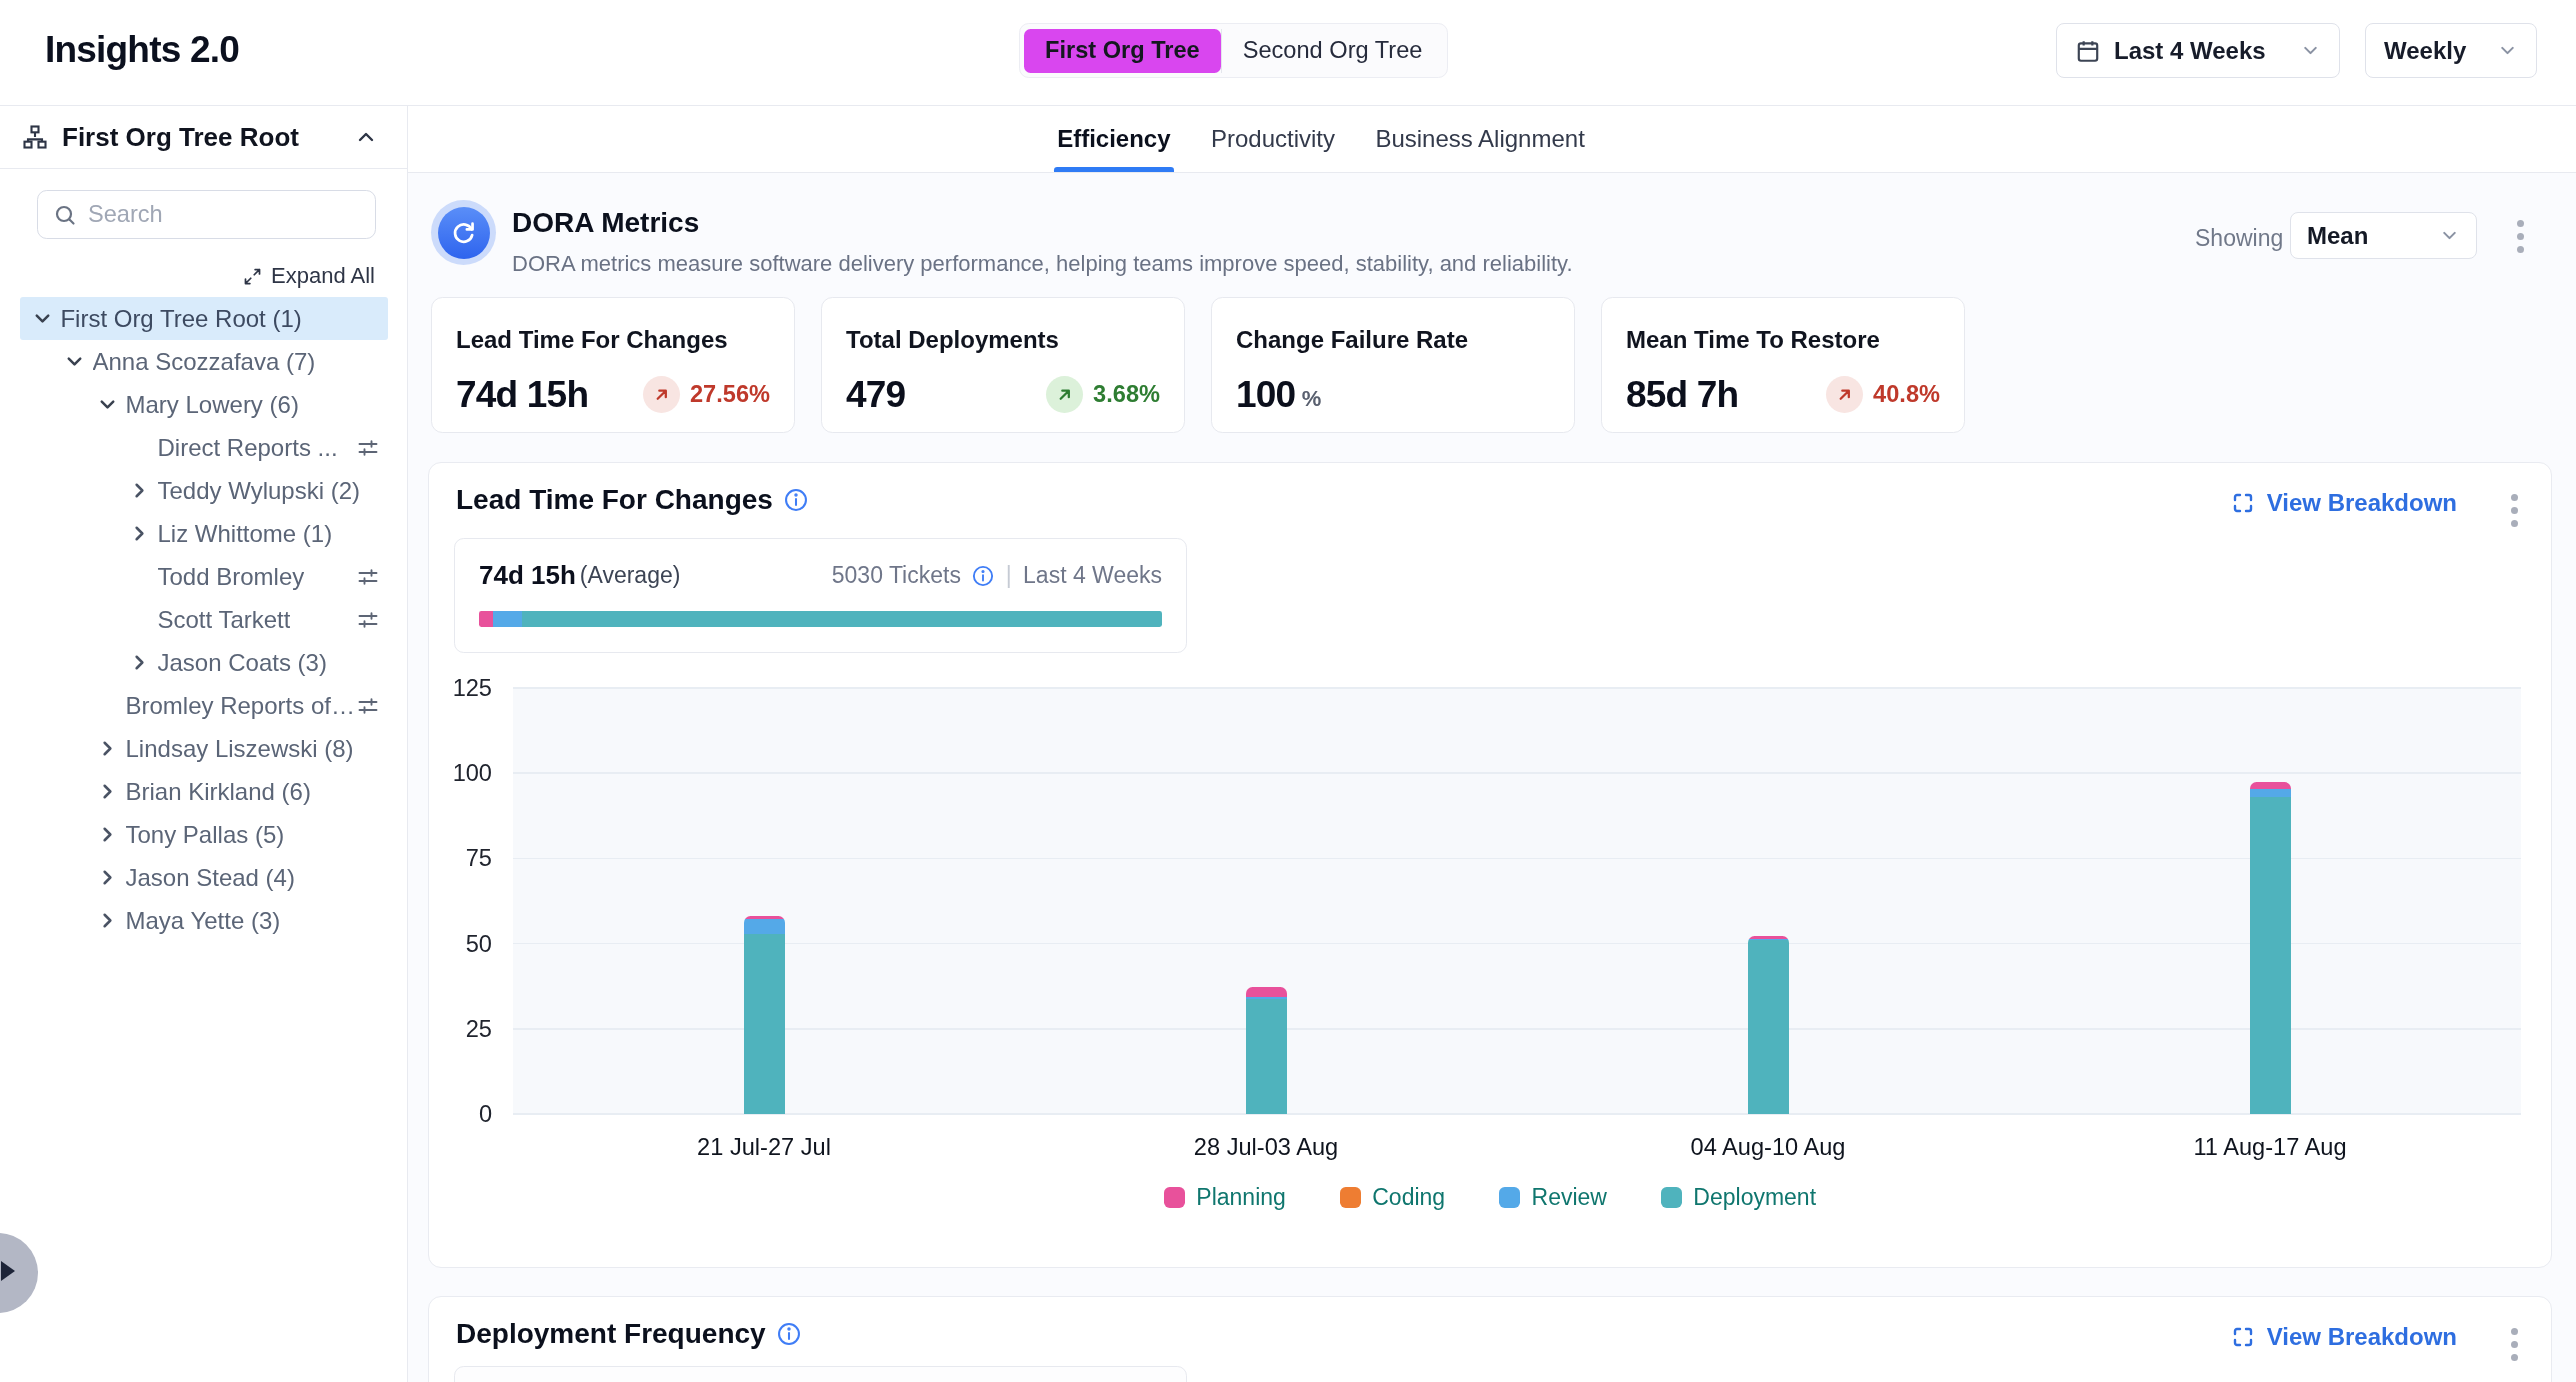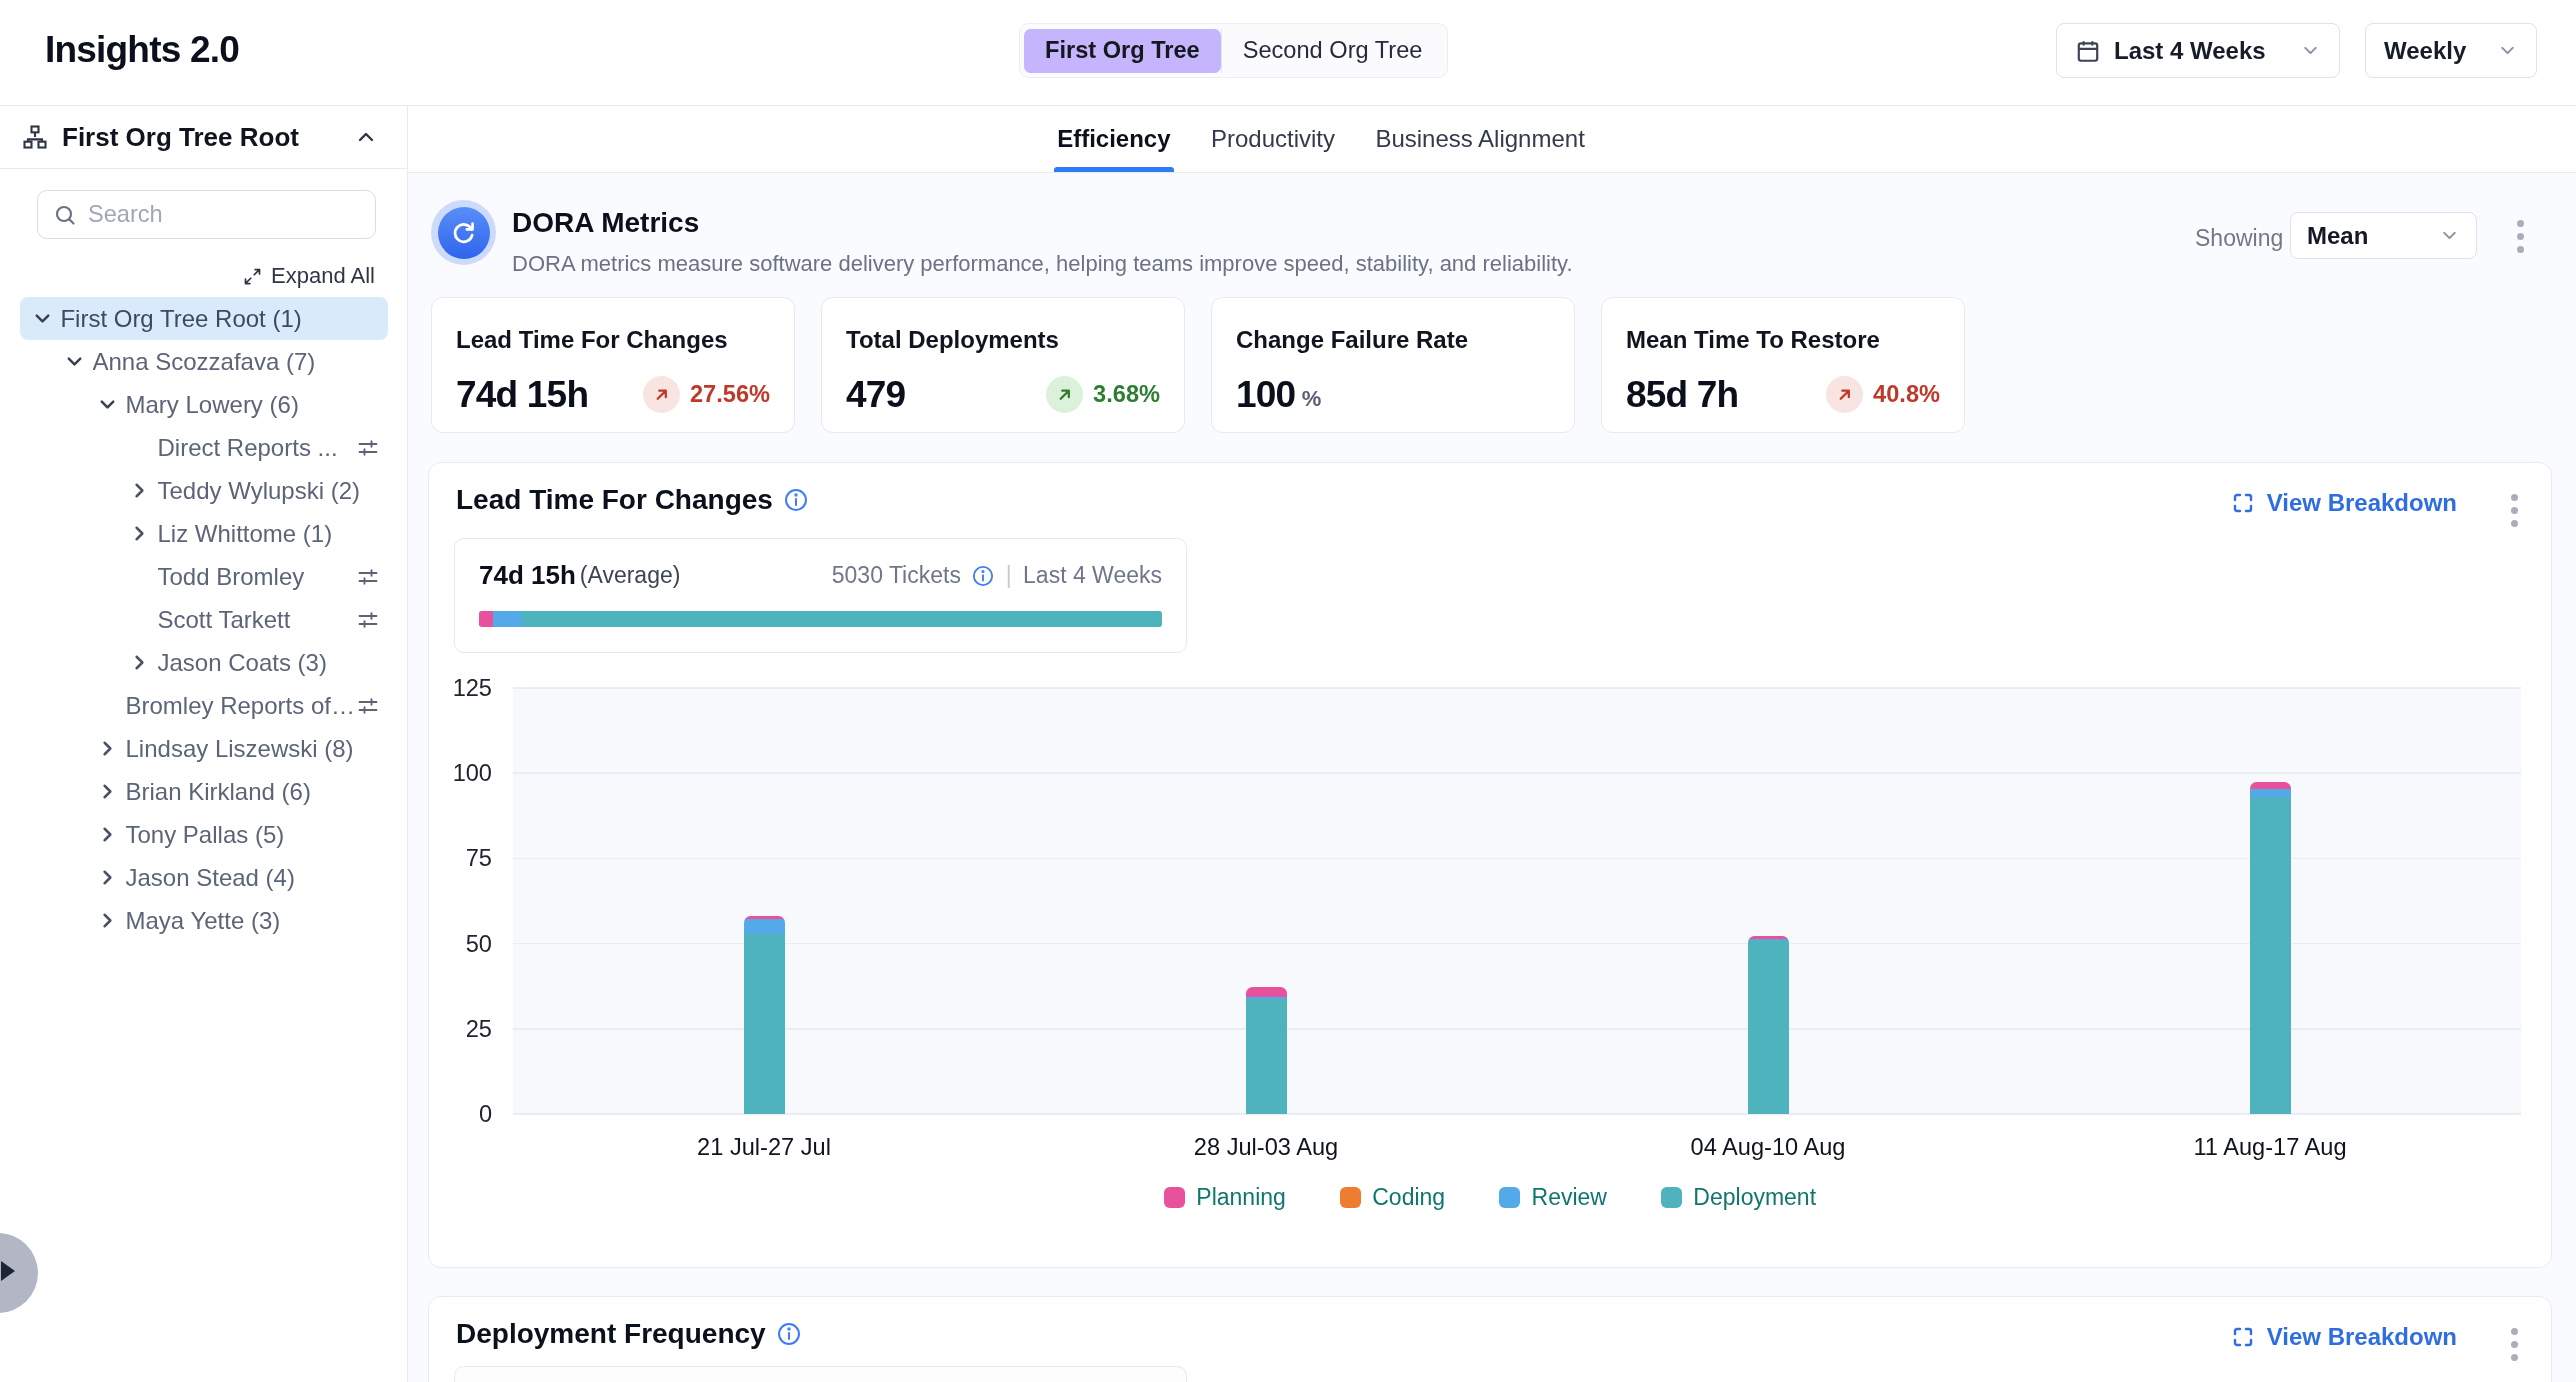--- a/index.html
+++ b/index.html
@@ -7,21 +7,21 @@
     font-family:"Liberation Sans","DejaVu Sans",sans-serif; color:#10141f; }
 
   
   .top-header { position:absolute; top:0; left:0; width:2576px; height:106px;
     background:#fff; border-bottom:1.6px solid #e8eaf0; z-index:5; }
   .app-title { position:absolute; left:45px; top:29px; font-size:37px; font-weight:800; letter-spacing:-0.8px; color:#0b101e; }
   .seg-toggle { position:absolute; left:1019px; top:23px; height:55px; display:flex; align-items:center;
     background:#fbfbfd; border:1.6px solid #ecedf3; border-radius:9.7px; padding:4px; }
   .seg { height:44px; display:flex; align-items:center; padding:0 21px; font-size:23.6px; color:#262b3c;
     border-radius:6.5px; white-space:nowrap; cursor:default; }
-  .seg.active { background:#c4b5fd; font-weight:700; color:#14181f; }
+  .seg.active { background:#d946ef; font-weight:700; color:#14181f; }
   .seg.plain { border-left:1.6px solid #e4e6ec; border-radius:0 6.5px 6.5px 0; }
   .hdr-dd { position:absolute; top:23px; height:55px; background:#fff; border:1.6px solid #dfe2ea; border-radius:8px;
     display:flex; align-items:center; padding:0 18px; gap:13px; }
   .hdr-dd .lbl { font-size:24px; font-weight:600; color:#171c2a; white-space:nowrap; }
   .hdr-dd .chev { margin-left:auto; display:flex; }
   .dd-range { left:2056px; width:284px; }
   .dd-gran  { left:2365px; width:172px; }
 
   
   .sidebar { position:absolute; top:106px; left:0; width:408px; height:1277px; background:#fff;
@@ -31,21 +31,21 @@
   .sidebar-head .chev { margin-left:auto; display:flex; }
   .search-box { margin:21px 31px 0 37px; height:49px; border:1.6px solid #d8dce6; border-radius:9.7px;
     display:flex; align-items:center; padding:0 14.6px; gap:11.4px; background:#fff; }
   .search-box input { border:none; outline:none; font-size:23.6px; color:#3a4253; width:100%;
     font-family:inherit; background:transparent; }
   .search-box input::placeholder { color:#a0a7b5; }
   .expand-row { display:flex; justify-content:flex-end; align-items:center; gap:8px; margin:24px 32px 8px 0;
     font-size:22px; color:#2e3546; }
   .tree { margin-top:8px; }
   .tree-row { height:43px; padding:0 19.5px; }
-  .tree-pill { height:43px; display:flex; align-items:center; border-radius:8px; }
+  .tree-pill { height:43px; display:flex; align-items:center; border-radius:3px; }
   .tree-pill.selected { background:#d9ebfb; }
   .tree-chev { width:36px; display:flex; align-items:center; justify-content:center; flex:0 0 36px; }
   .tree-label { font-size:24px; color:#5b6577; white-space:nowrap; overflow:hidden; text-overflow:ellipsis; }
   .tree-pill.selected .tree-label { color:#3d4a61; font-weight:500; }
   .tree-filter { margin-left:auto; margin-right:8px; display:flex; flex:0 0 auto; }
 
   
   .main { position:absolute; top:106px; left:408px; width:2168px; height:1277px; background:#fafbfe; overflow:hidden; }
   .tabs-bar { height:67px; background:#fff; border-bottom:1.6px solid #e8eaf0; display:flex; align-items:stretch;
     gap:34px; padding-left:646px; }

